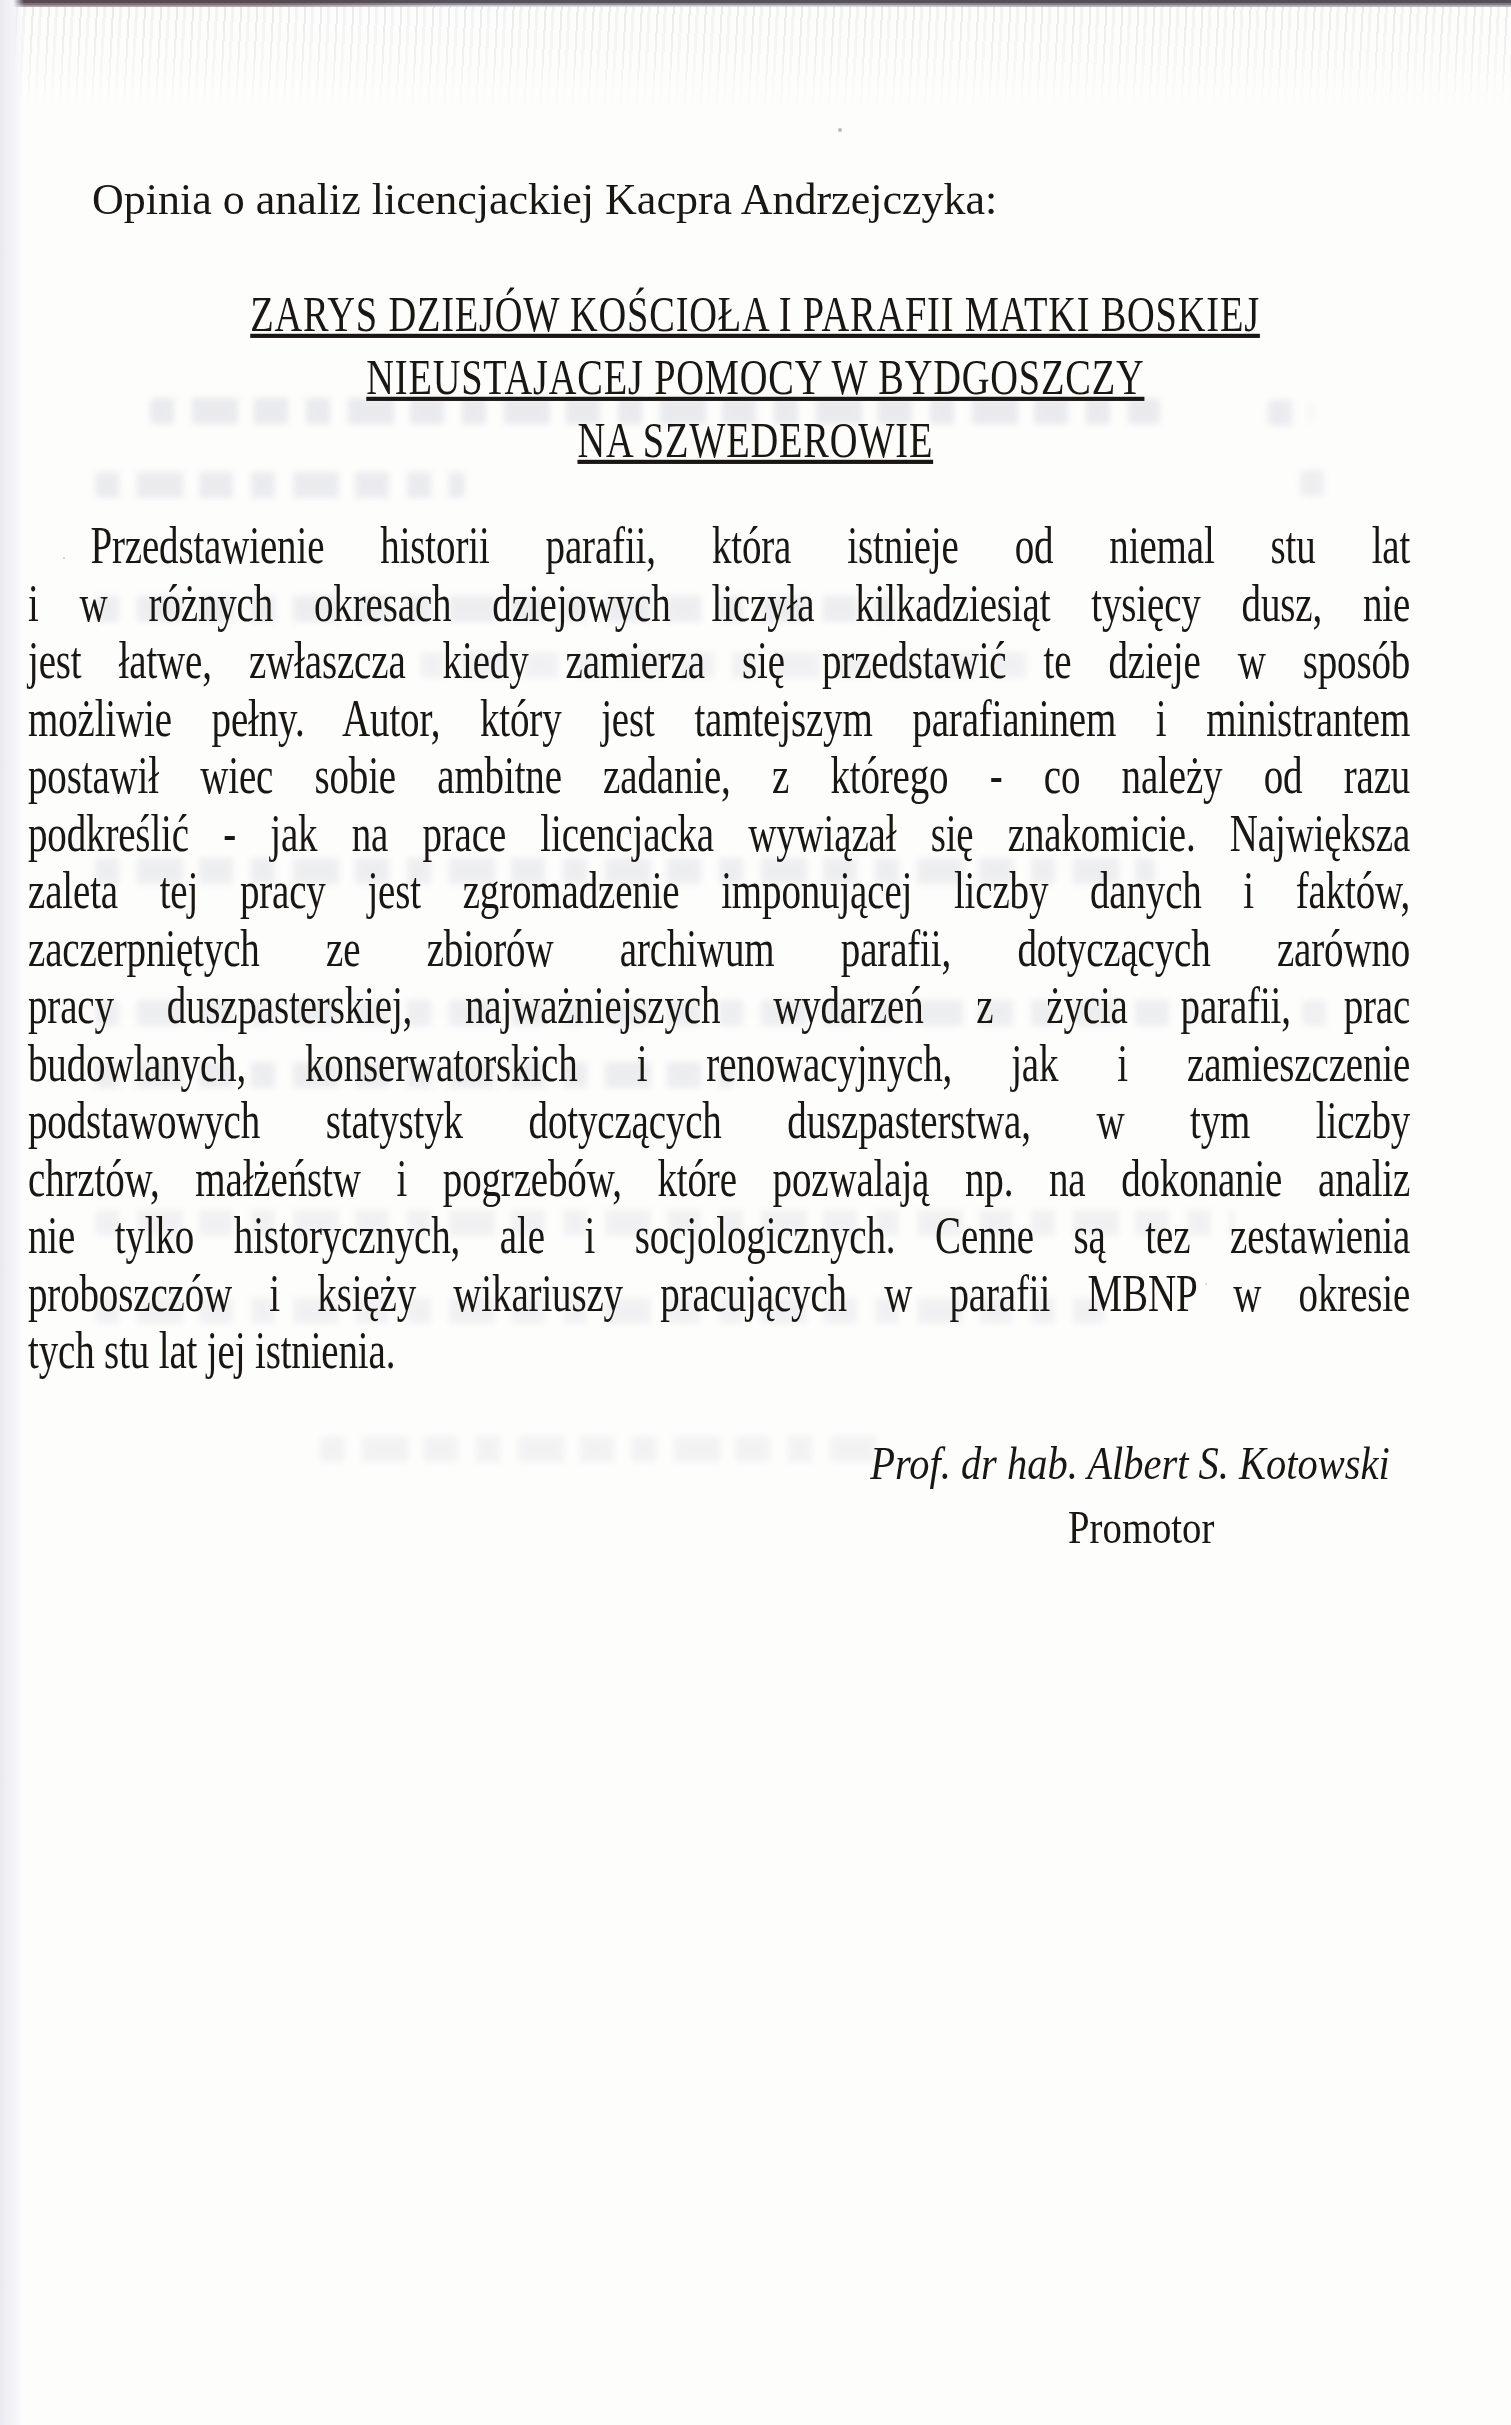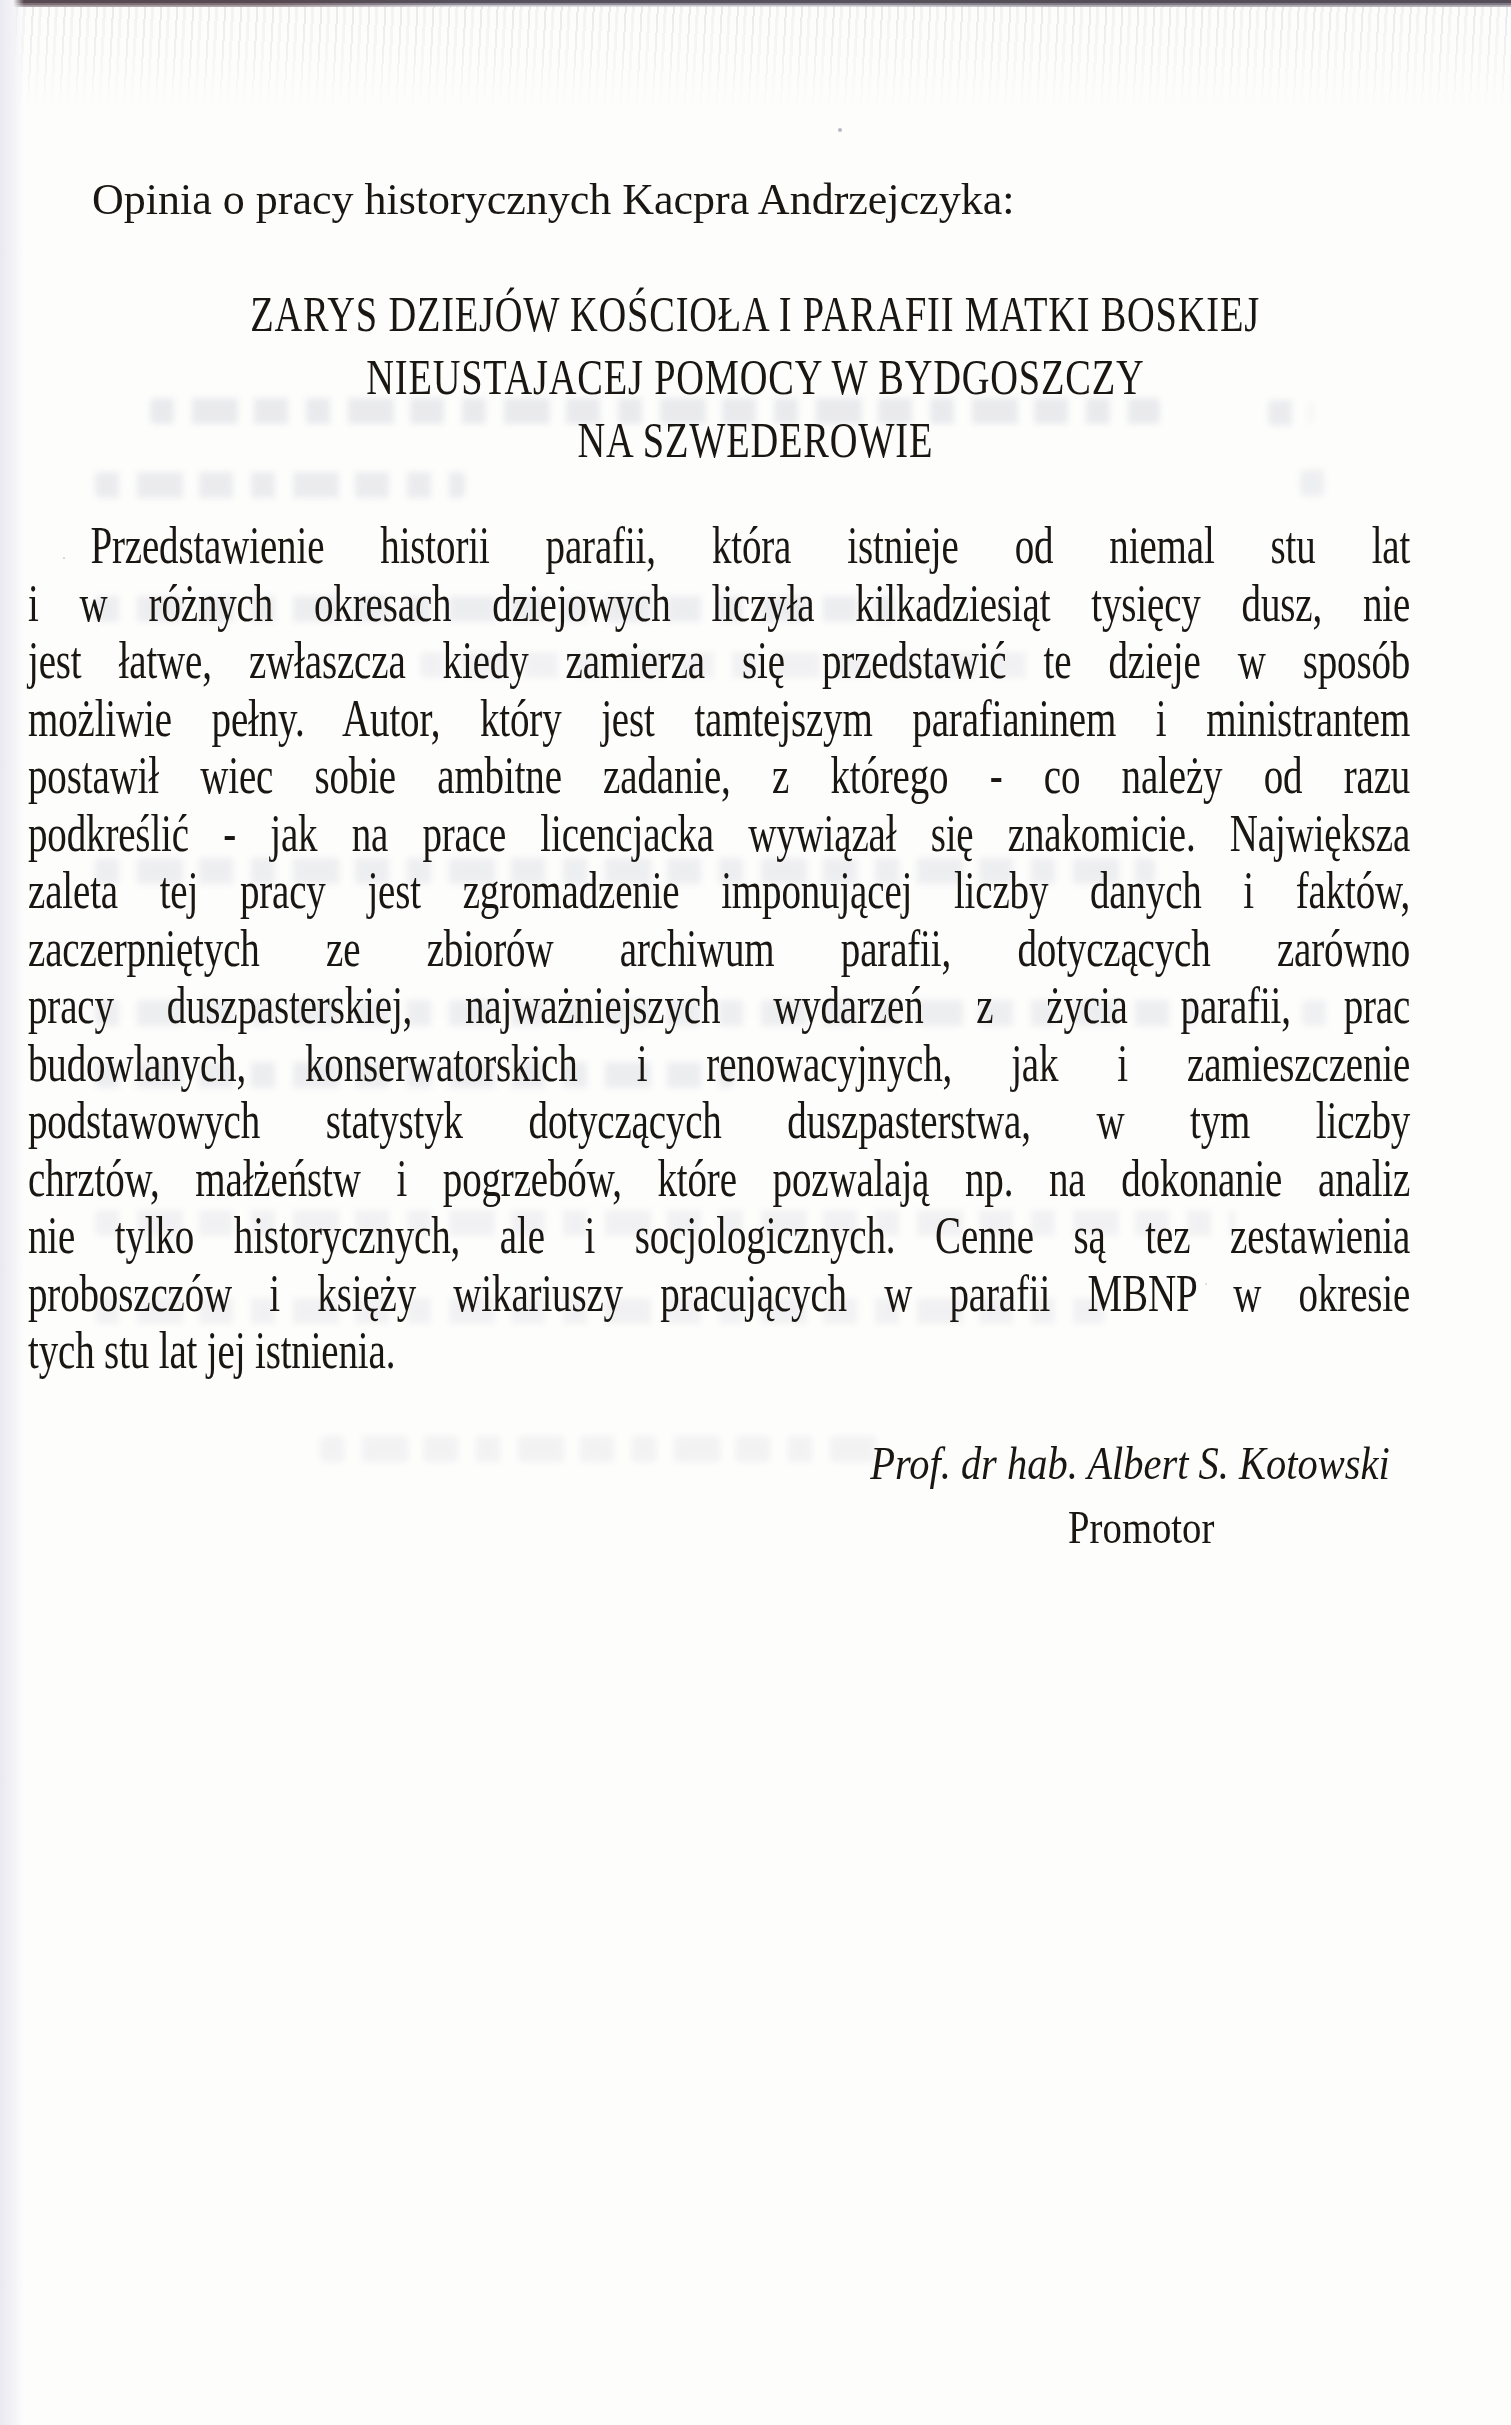--- a/index.html
+++ b/index.html
@@ -38,21 +38,21 @@
     filter:blur(3px);
     background:repeating-linear-gradient(90deg,#6e7390 0 24px,rgba(255,255,255,0) 24px 42px,#6e7390 42px 88px,rgba(255,255,255,0) 88px 104px,#6e7390 104px 138px,rgba(255,255,255,0) 138px 156px);
   }
   
   .heading{
     position:absolute;left:92px;top:172px;
     font-size:44px;line-height:56px;white-space:nowrap;
   }
   .title{
     position:absolute;left:0;top:282px;width:1511px;
-    display:flex;flex-direction:column;align-items:center;
+    display:flex;flex-direction:column;align-items:center;text-decoration:underline;
   }
   .tline{
     font-size:48px;line-height:63px;white-space:nowrap;
     letter-spacing:1px;
     transform:scale(0.80,1.04);transform-origin:50% 50%;
   }
   .body-block{
     position:absolute;left:28px;top:517px;width:1772px;
   }
   .bline{
@@ -92,21 +92,21 @@
   <div class="ghost" style="left:95px;top:596px;width:800px;opacity:.11"></div>
   <div class="ghost" style="left:420px;top:652px;width:620px;opacity:.08"></div>
   <div class="ghost" style="left:95px;top:858px;width:1060px;opacity:.10"></div>
   <div class="ghost" style="left:95px;top:1000px;width:1100px;opacity:.10"></div>
   <div class="ghost" style="left:1302px;top:1000px;width:36px;opacity:.09"></div>
   <div class="ghost" style="left:95px;top:1062px;width:640px;opacity:.11"></div>
   <div class="ghost" style="left:95px;top:1210px;width:1140px;opacity:.08"></div>
   <div class="ghost" style="left:95px;top:1298px;width:1010px;opacity:.08"></div>
   <div class="ghost" style="left:320px;top:1436px;width:560px;opacity:.07"></div>
 
-  <div class="heading">Opinia o pracy historycznych Kacpra Andrzejczyka:</div>
+  <div class="heading">Opinia o analiz licencjackiej Kacpra Andrzejczyka:</div>
 
   <div class="title">
     <div class="tline">ZARYS DZIEJÓW KOŚCIOŁA I PARAFII MATKI BOSKIEJ</div>
     <div class="tline">NIEUSTAJACEJ POMOCY W BYDGOSZCZY</div>
     <div class="tline">NA SZWEDEROWIE</div>
   </div>
 
   <div class="body-block">
     <div class="bline indent">Przedstawienie historii parafii, która istnieje od niemal stu lat</div>
     <div class="bline">i w różnych okresach dziejowych liczyła kilkadziesiąt tysięcy dusz, nie</div>

